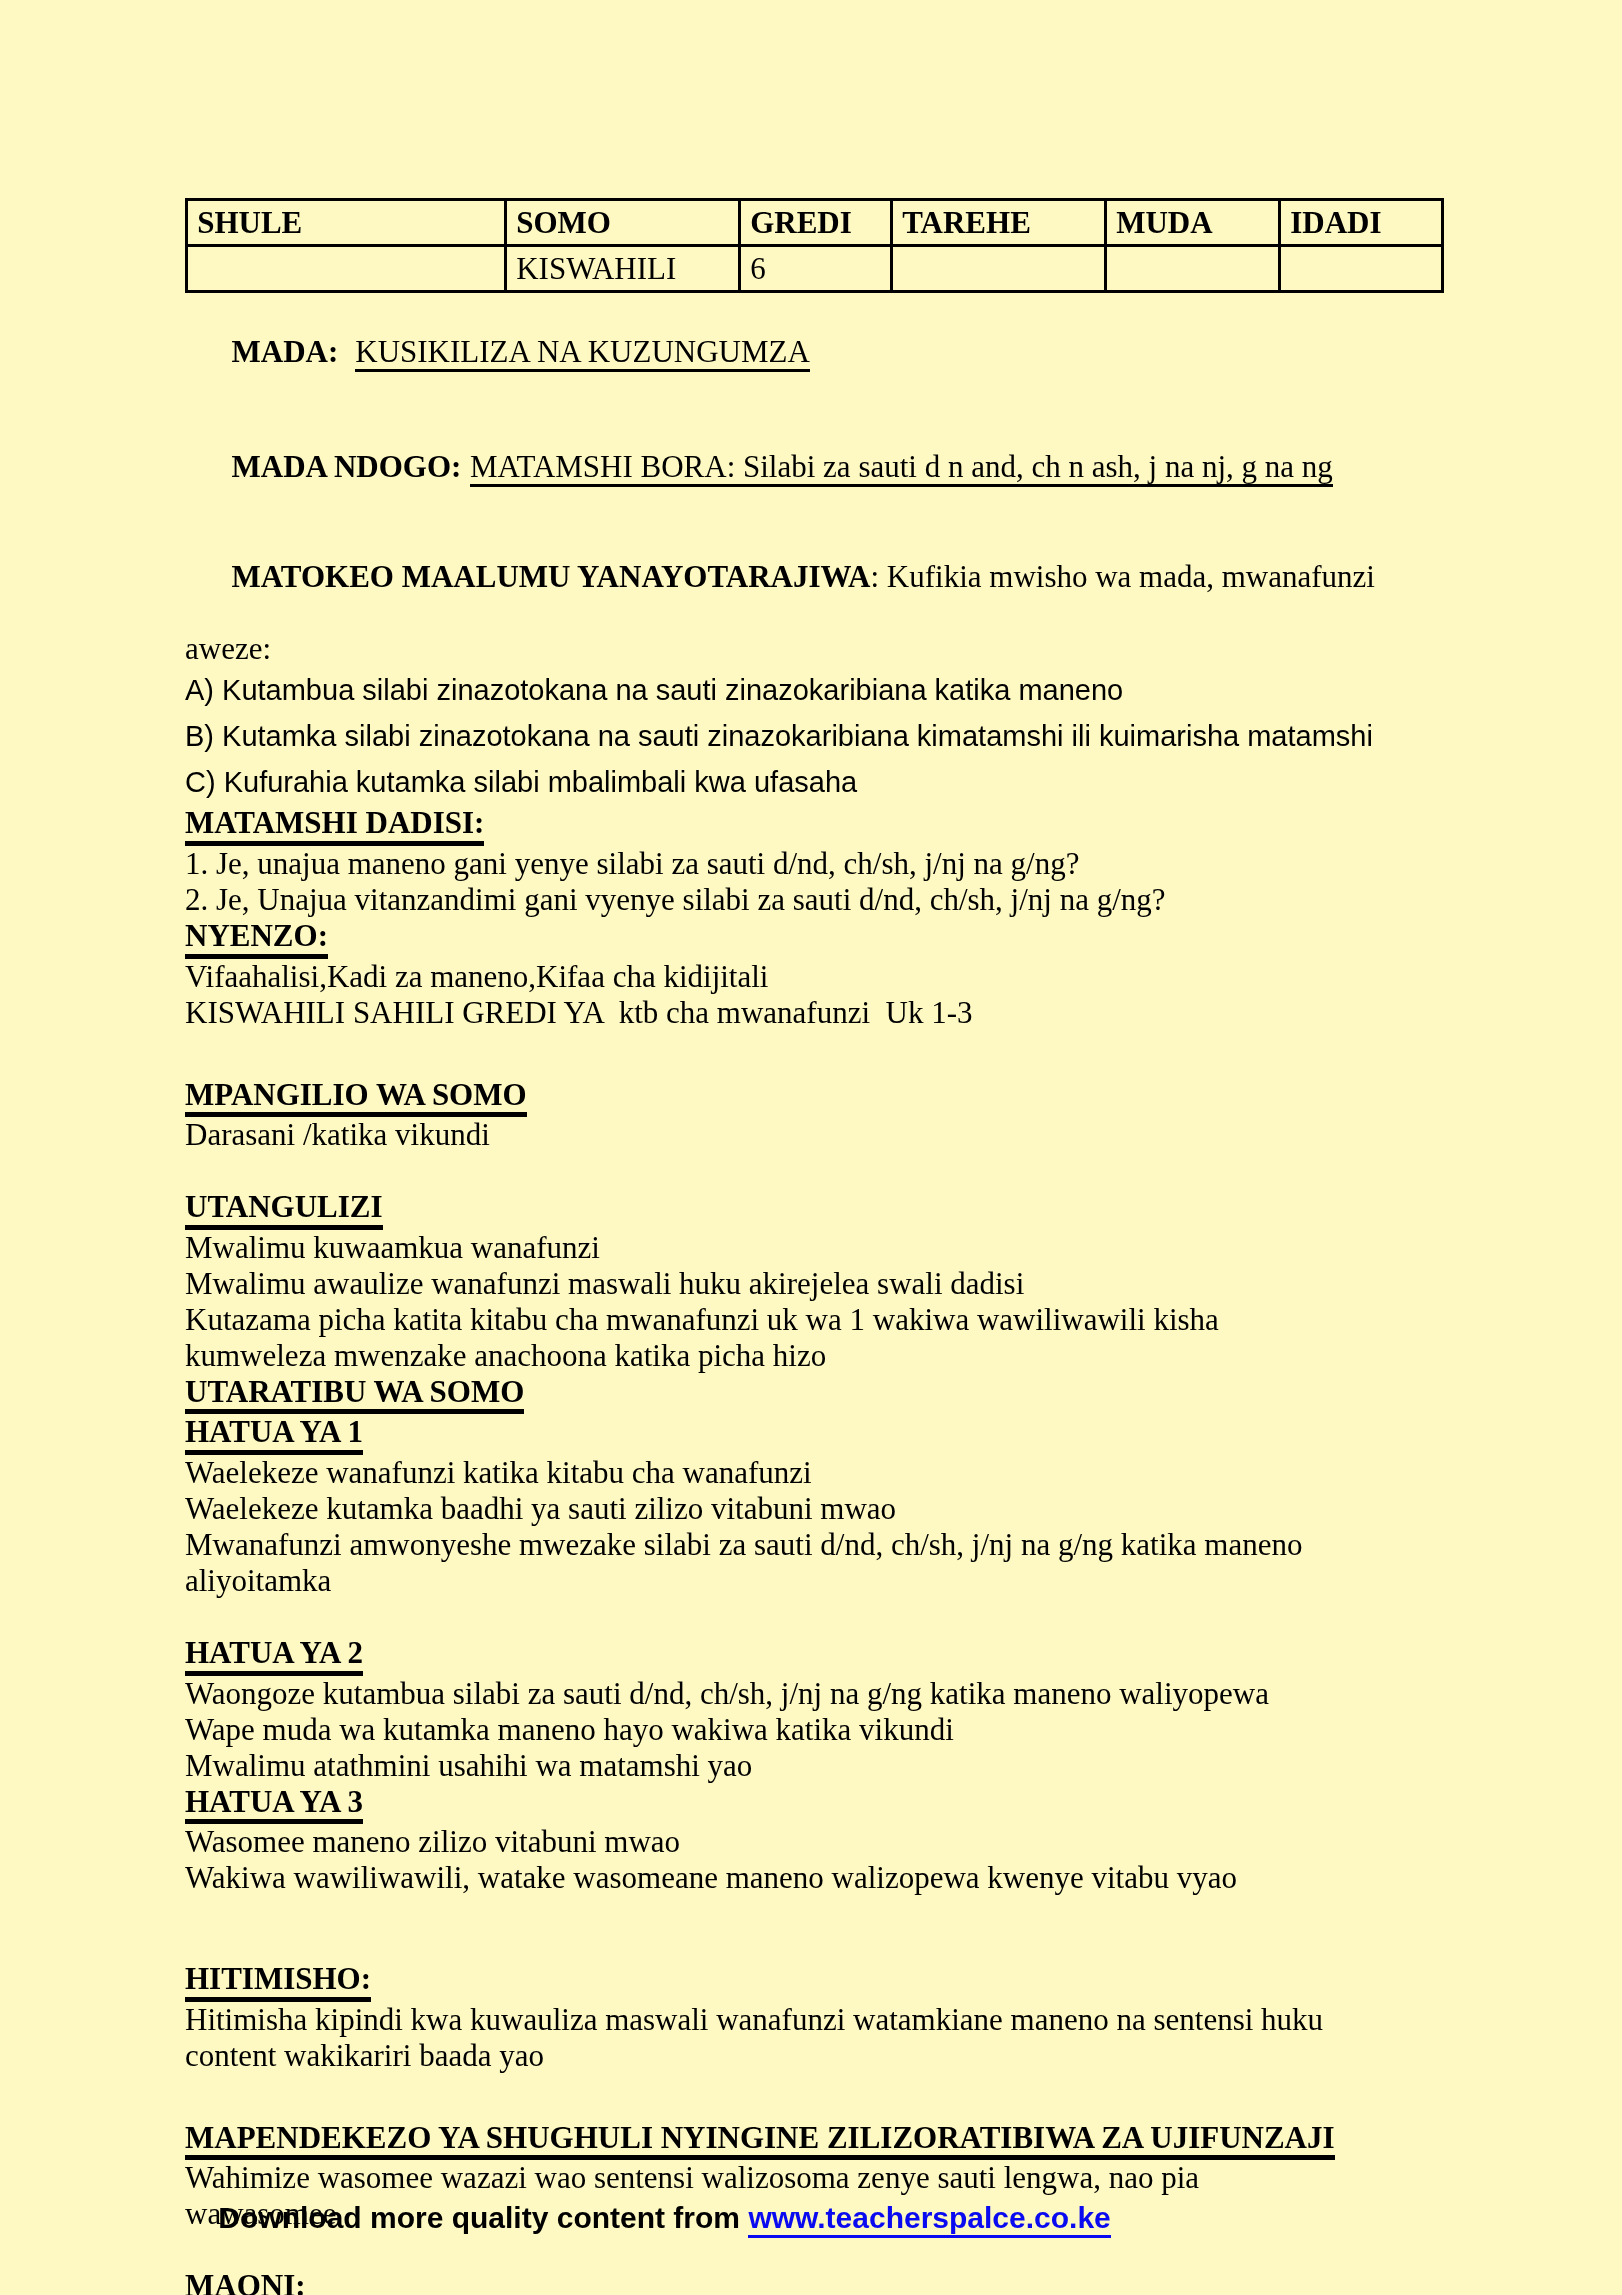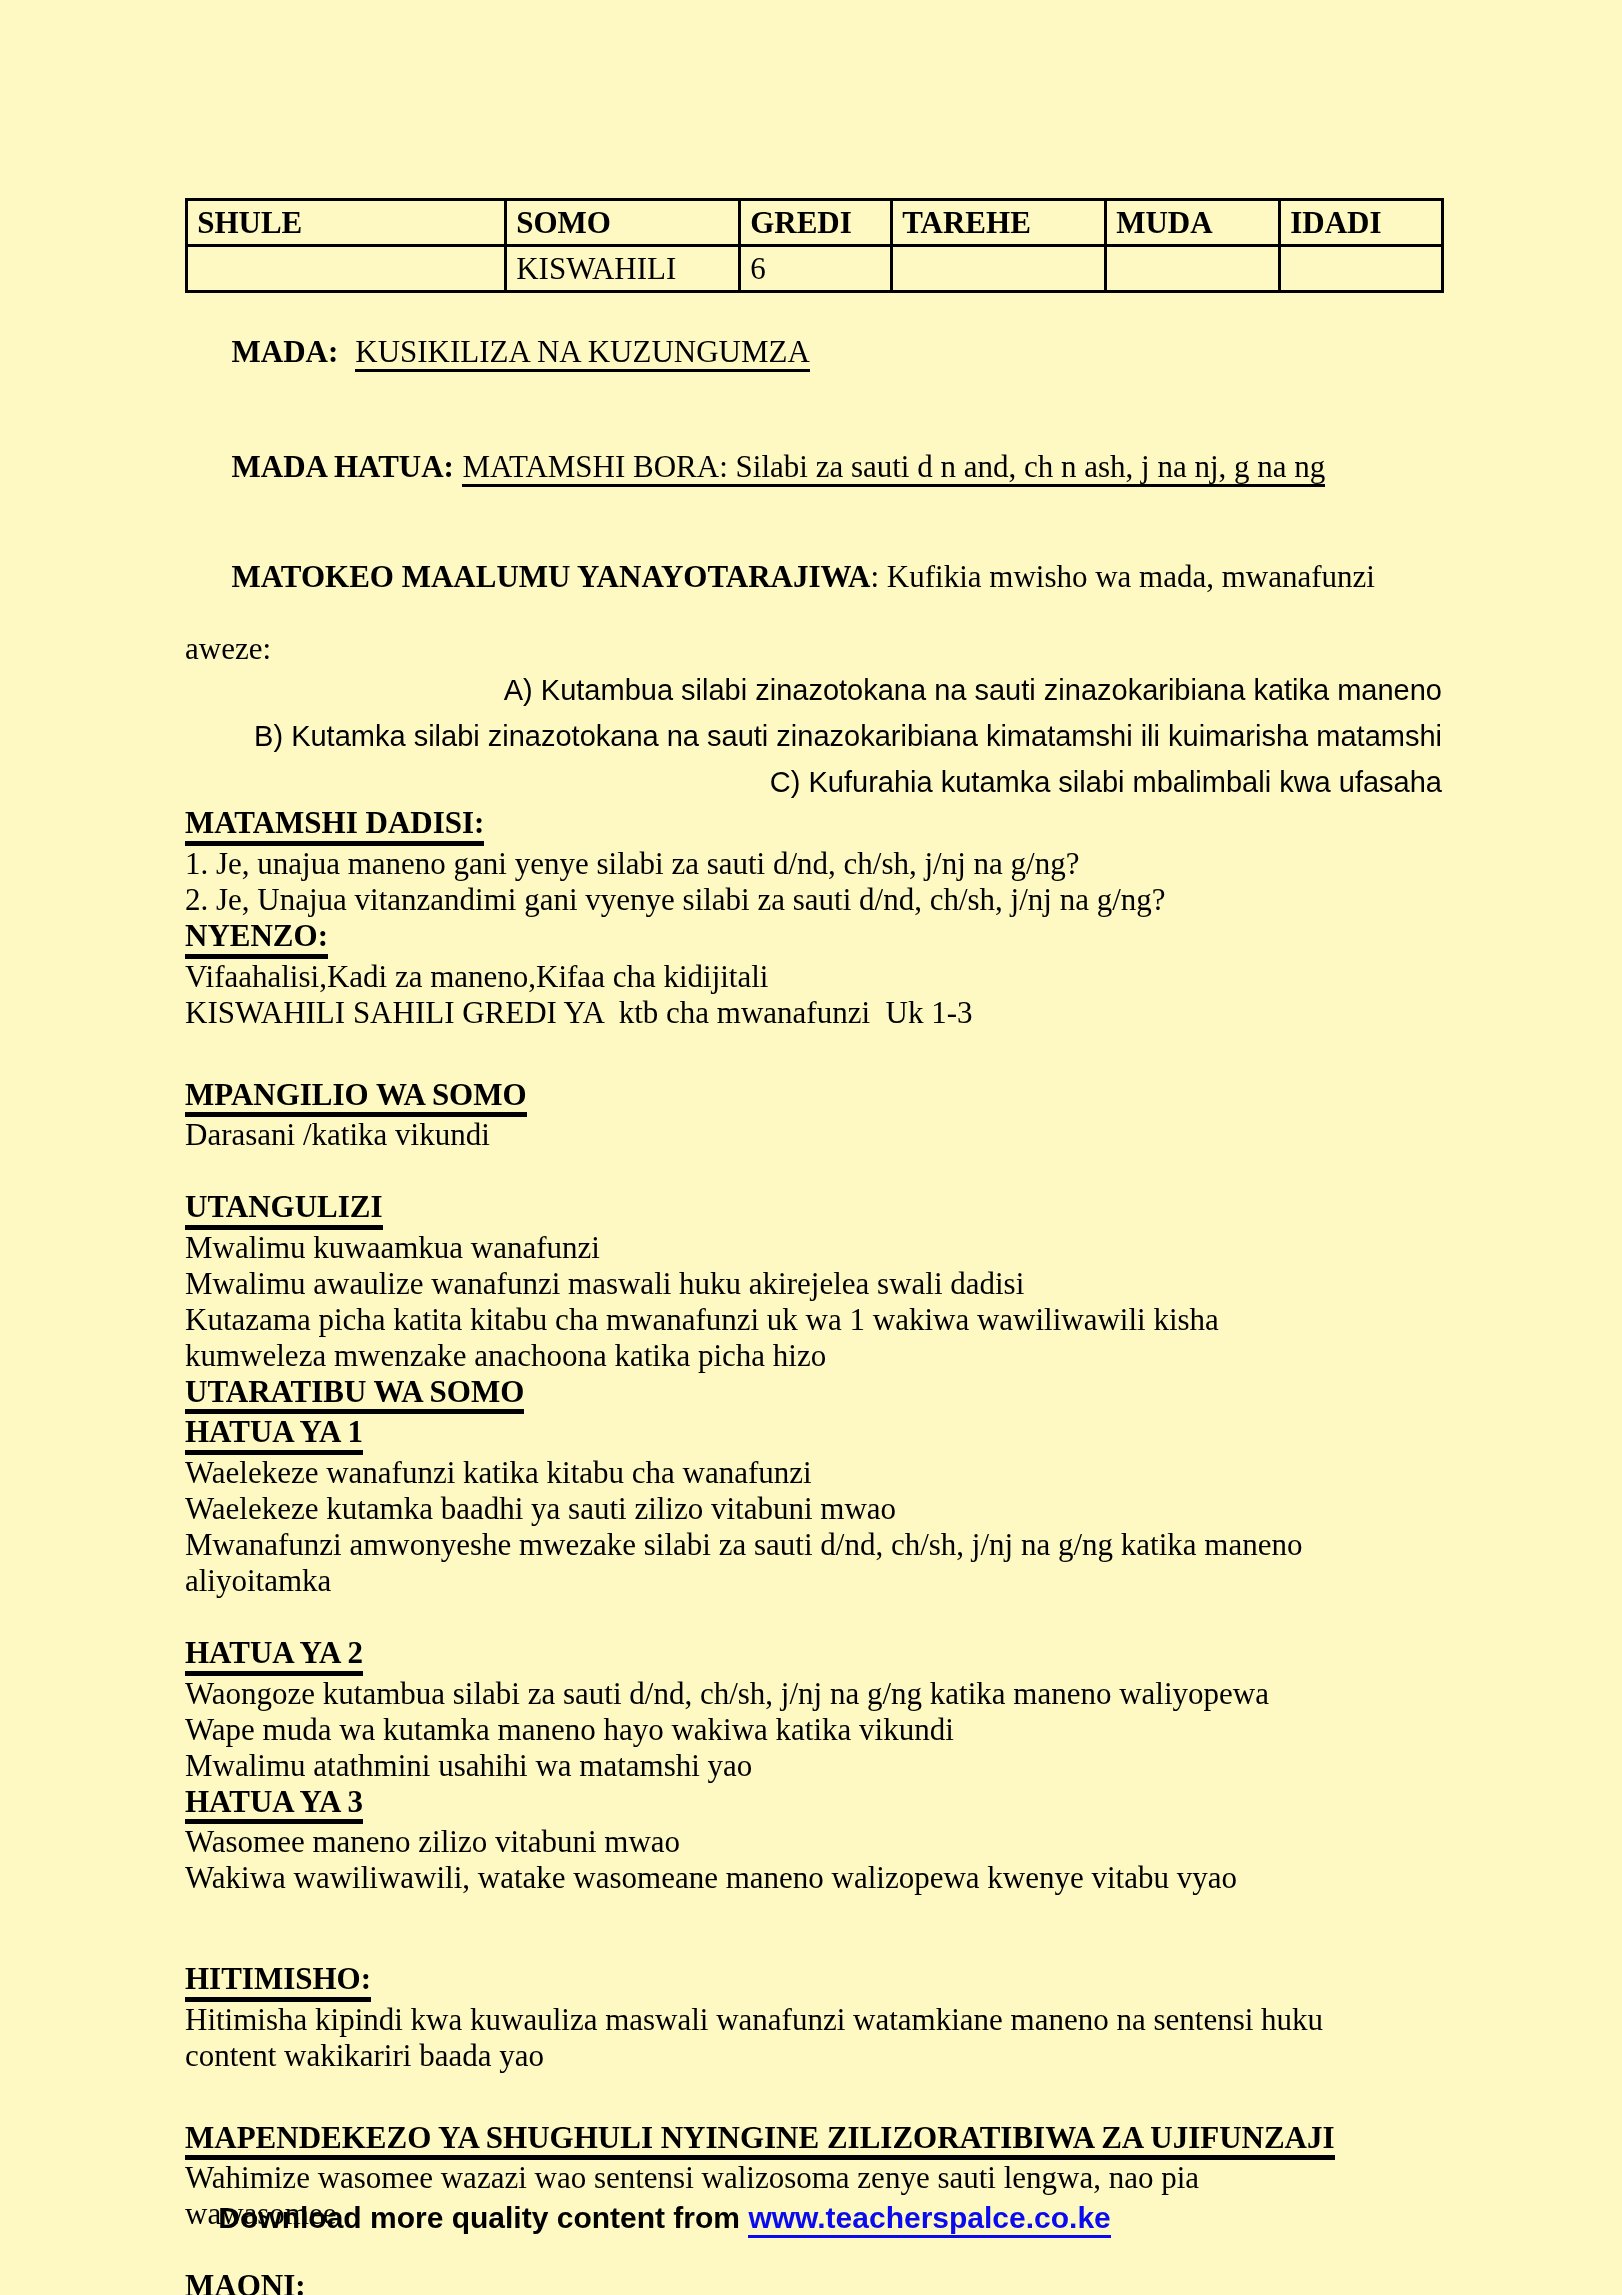--- a/index.html
+++ b/index.html
@@ -36,21 +36,20 @@
   .line, .hline{
     margin:0;
     font-size:31px;
     line-height:36px;
     white-space:pre-wrap;
   }
   .sans{
     font-family:"Liberation Sans", sans-serif;
     font-size:29px;
     line-height:46px;
-    text-align:right;
   }
   .b{font-weight:bold;}
   .uline{
     display:inline-block;
     border-bottom:5.2px solid #000;
     padding-bottom:2.6px;
     line-height:31px;
   }
   .uval{
     display:inline-block;
@@ -112,21 +111,21 @@
         <td></td>
       </tr>
     </tbody>
       </table>
 
     <p class="line hline">
       <span class="b">MADA:</span><span class="uval gap2">KUSIKILIZA NA KUZUNGUMZA</span>
     </p>
 
     <p class="line">
-      <span class="b">MADA HATUA:</span><span class="uval gap1">MATAMSHI BORA: Silabi za sauti d n and, ch n ash, j na nj, g na ng</span>
+      <span class="b">MADA NDOGO:</span><span class="uval gap1">MATAMSHI BORA: Silabi za sauti d n and, ch n ash, j na nj, g na ng</span>
     </p>
 
     <p class="line">
       <span class="b">MATOKEO MAALUMU YANAYOTARAJIWA</span><span>: Kufikia mwisho wa mada, mwanafunzi</span>
     </p>
     <p class="line">aweze:</p>
 
     <p class="line sans">A) Kutambua silabi zinazotokana na sauti zinazokaribiana katika maneno</p>
     <p class="line sans">B) Kutamka silabi zinazotokana na sauti zinazokaribiana kimatamshi ili kuimarisha matamshi</p>
     <p class="line sans">C) Kufurahia kutamka silabi mbalimbali kwa ufasaha</p>

